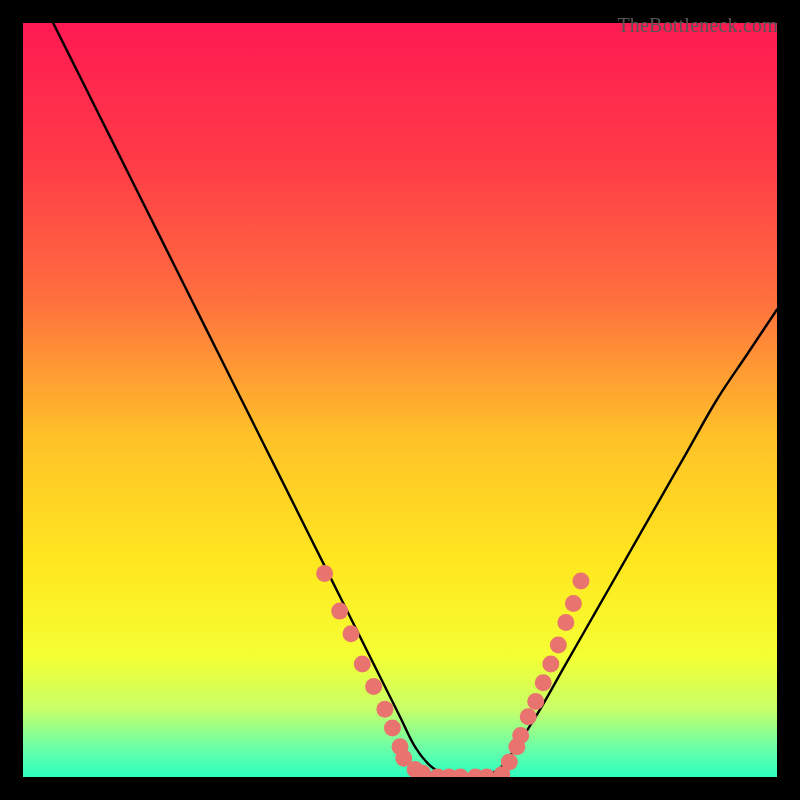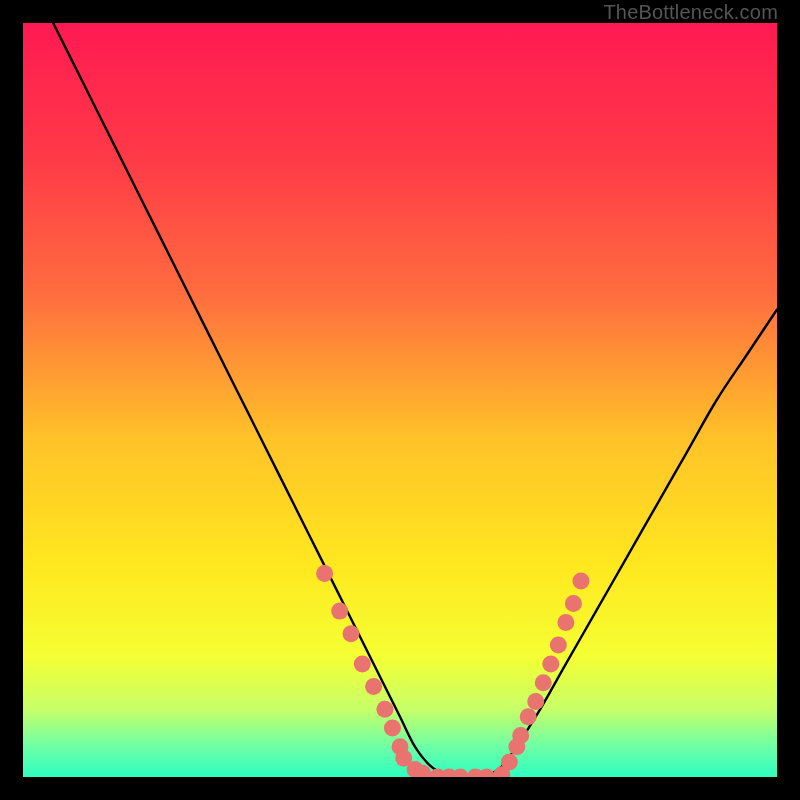--- a/index.html
+++ b/index.html
@@ -71,14 +71,14 @@
           <circle cx="512.72" cy="678.60" r="8.5" fill="#e9736e"></circle>
           <circle cx="520.26" cy="659.75" r="8.5" fill="#e9736e"></circle>
           <circle cx="527.80" cy="640.90" r="8.5" fill="#e9736e"></circle>
           <circle cx="535.34" cy="622.05" r="8.5" fill="#e9736e"></circle>
           <circle cx="542.88" cy="599.43" r="8.5" fill="#e9736e"></circle>
           <circle cx="550.42" cy="580.58" r="8.5" fill="#e9736e"></circle>
           <circle cx="557.96" cy="557.96" r="8.5" fill="#e9736e"></circle>
         </g>
       </svg>
   </div>
-  <div class="watermark" style="right: 22px; top: 1px;">TheBottleneck.com</div>
+  <div class="watermark" style="right: 22px; top: 14px; font-family: Liberation Serif, serif;">TheBottleneck.com</div>
 </div>
 
 </body></html>

